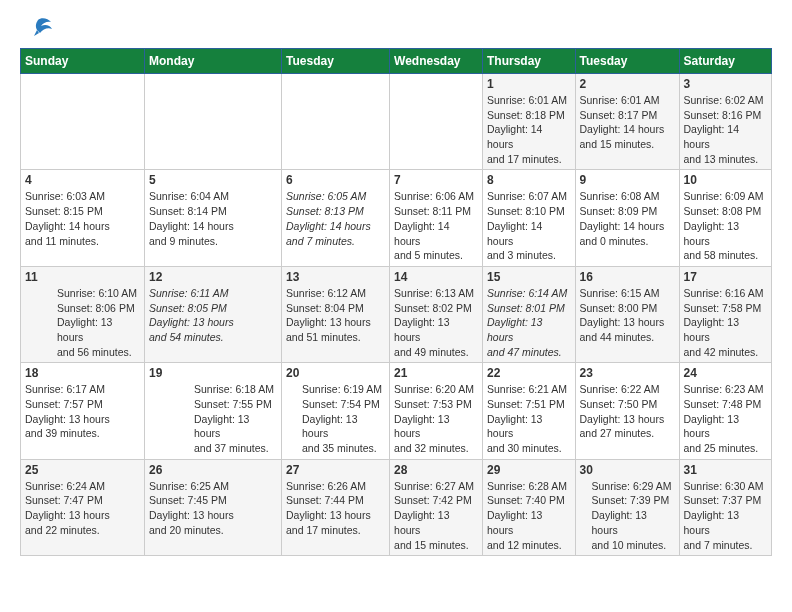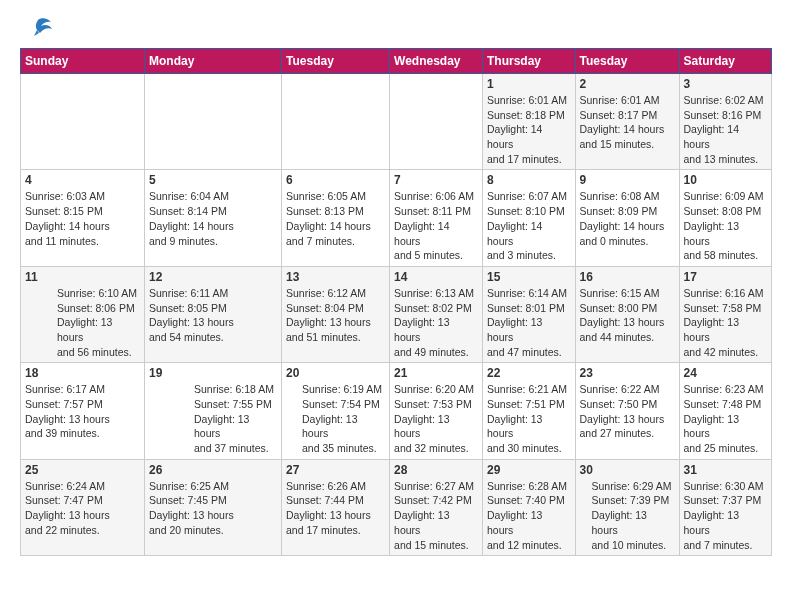--- a/index.html
+++ b/index.html
@@ -43,21 +43,21 @@
       font-size: 15px;
       font-weight: bold;
       color: #333;
     }
     table {
       width: 100%;
       border-collapse: collapse;
       font-size: 11px;
     }
     thead tr th {
-      background-color: #be185d;
+      background-color: #15803d;
       color: #fff;
       padding: 5px 4px;
       text-align: left;
       font-size: 12px;
       font-weight: bold;
       border: 1px solid #2a6099;
     }
     tbody tr td {
       border: 1px solid #ccc;
       padding: 3px 4px;
@@ -159,21 +159,21 @@
           </td>
           <td>
             <span class="day-num">5</span>
             <div class="day-info" style="white-space: pre-line;">Sunrise: 6:04 AM
 Sunset: 8:14 PM
 Daylight: 14 hours
 and 9 minutes.</div>
           </td>
           <td>
             <span class="day-num">6</span>
-            <div class="day-info" style="white-space: pre-line;">Sunrise: 6:05 AM
+            <div class="day-info" style="white-space: pre-line; font-style: italic;">Sunrise: 6:05 AM
 Sunset: 8:13 PM
 Daylight: 14 hours
 and 7 minutes.</div>
           </td>
           <td>
             <span class="day-num">7</span>
             <div class="day-info" style="white-space: pre-line;">Sunrise: 6:06 AM
 Sunset: 8:11 PM
 Daylight: 14 hours
 and 5 minutes.</div>
@@ -203,42 +203,42 @@
         <tr>
           <td>
             <span class="day-num">11</span>
             <div class="day-info" style="white-space: pre-line; margin-left: 32px;">Sunrise: 6:10 AM
 Sunset: 8:06 PM
 Daylight: 13 hours
 and 56 minutes.</div>
           </td>
           <td>
             <span class="day-num">12</span>
-            <div class="day-info" style="white-space: pre-line;">Sunrise: 6:11 AM
+            <div class="day-info" style="white-space: pre-line; font-style: italic;">Sunrise: 6:11 AM
 Sunset: 8:05 PM
 Daylight: 13 hours
 and 54 minutes.</div>
           </td>
           <td>
             <span class="day-num">13</span>
             <div class="day-info" style="white-space: pre-line;">Sunrise: 6:12 AM
 Sunset: 8:04 PM
 Daylight: 13 hours
 and 51 minutes.</div>
           </td>
           <td>
             <span class="day-num">14</span>
             <div class="day-info" style="white-space: pre-line;">Sunrise: 6:13 AM
 Sunset: 8:02 PM
 Daylight: 13 hours
 and 49 minutes.</div>
           </td>
           <td>
             <span class="day-num">15</span>
-            <div class="day-info" style="white-space: pre-line;">Sunrise: 6:14 AM
+            <div class="day-info" style="white-space: pre-line; font-style: italic;">Sunrise: 6:14 AM
 Sunset: 8:01 PM
 Daylight: 13 hours
 and 47 minutes.</div>
           </td>
           <td>
             <span class="day-num">16</span>
             <div class="day-info" style="white-space: pre-line;">Sunrise: 6:15 AM
 Sunset: 8:00 PM
 Daylight: 13 hours
 and 44 minutes.</div>

